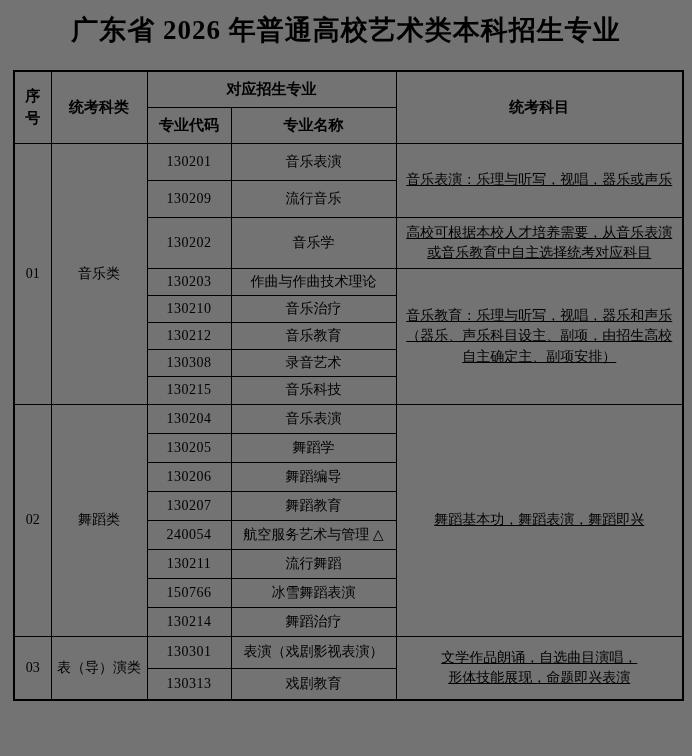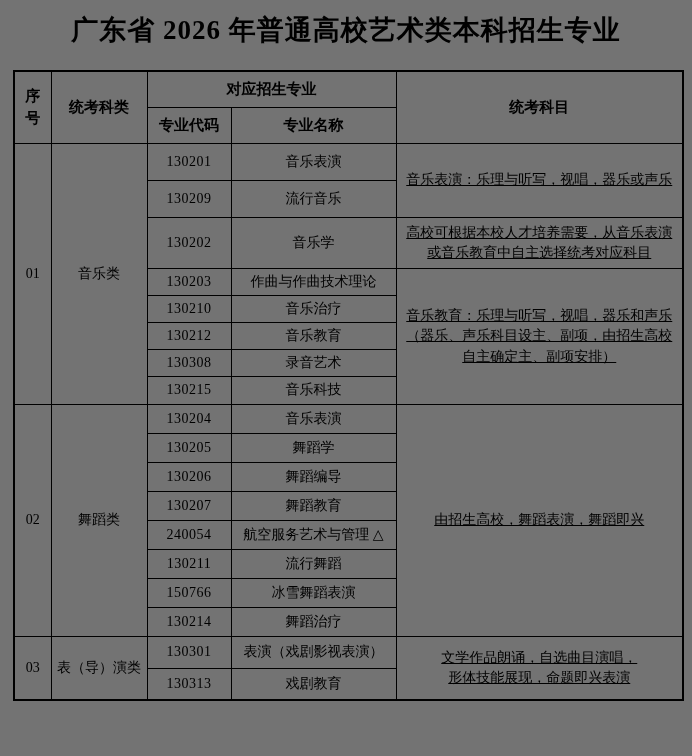--- a/index.html
+++ b/index.html
@@ -131,21 +131,21 @@
       <tr style="height:28px">
         <td class="code-cell">130215</td>
         <td>音乐科技</td>
       </tr>
 
       <tr style="height:29px">
         <td rowspan="8" class="section-divider-top">02</td>
         <td rowspan="8" class="section-divider-top">舞蹈类</td>
         <td class="code-cell section-divider-top">130204</td>
         <td class="section-divider-top">音乐表演</td>
-        <td rowspan="8" class="subjects-cell section-divider-top">由招生高校，舞蹈表演，舞蹈即兴</td>
+        <td rowspan="8" class="subjects-cell section-divider-top">舞蹈基本功，舞蹈表演，舞蹈即兴</td>
       </tr>
       <tr style="height:29px">
         <td class="code-cell">130205</td>
         <td>舞蹈学</td>
       </tr>
       <tr style="height:29px">
         <td class="code-cell">130206</td>
         <td>舞蹈编导</td>
       </tr>
       <tr style="height:29px">

